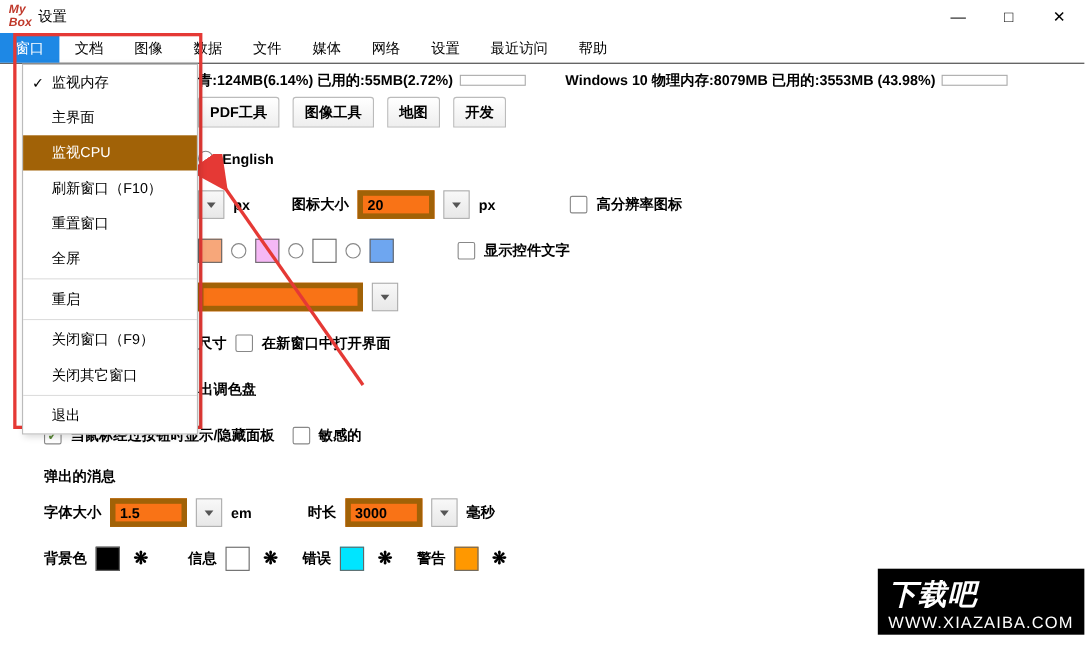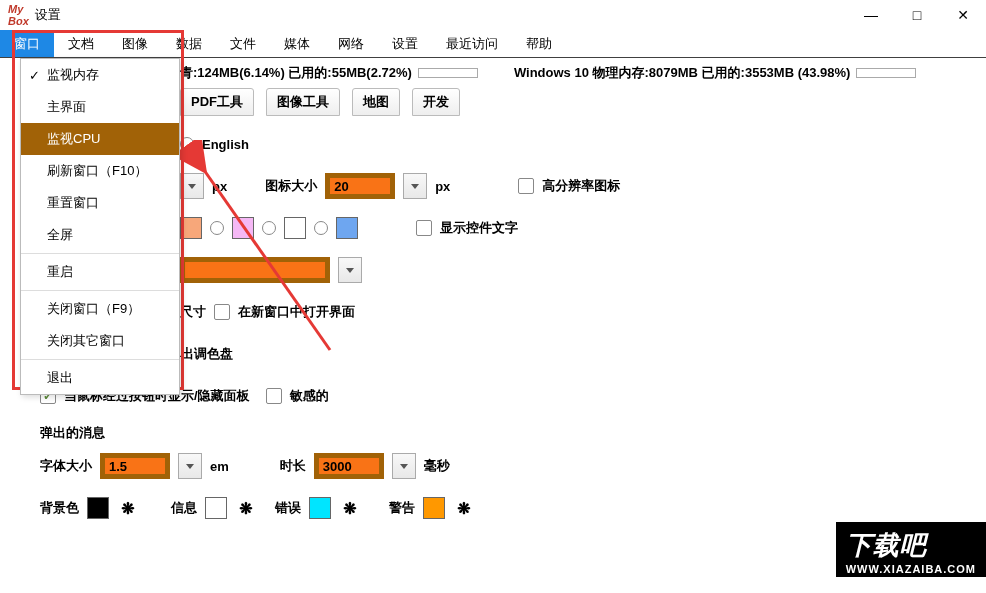--- a/index.html
+++ b/index.html
@@ -45,21 +45,21 @@
 .dropdown-btn::after { content: ""; border-left: 4px solid transparent; border-right: 4px solid transparent; border-top: 5px solid #555; }
 
 .color-sw { width: 22px; height: 22px; border: 1px solid #666; cursor: pointer; }
 .round-radio { width: 14px; height: 14px; border: 1px solid #888; border-radius: 50%; }
 .palette-icon { width: 22px; height: 22px; display: flex; align-items: center; justify-content: center; font-size: 16px; cursor: pointer; }
 
 .section-label { margin-bottom: 10px; }
 
 .watermark { position: absolute; right: 0; bottom: 16px; background: #000; color: #fff; padding: 6px 10px 2px 10px; font-family: Arial; }
 .wm-big { font-size: 26px; font-weight: bold; font-style: italic; letter-spacing: 1px; }
-.wm-small { font-size: 11px; text-align: right; letter-spacing: 1px; font-weight: bold; }
+.wm-small { font-size: 15px; text-align: right; letter-spacing: 1px; }
 </style>
 </head>
 <body>
 
 <div class="titlebar">
   <span class="app-icon">My<br>Box</span>
   <span>设置</span>
   <div class="window-controls">
     <div class="wc">—</div>
     <div class="wc">□</div>
@@ -189,21 +189,21 @@
   <div class="row indent2">
     <span>背景色</span>
     <span class="color-sw" style="background:#000"></span>
     <span class="palette-icon">❋</span>
     <span style="margin-left:24px">信息</span>
     <span class="color-sw" style="background:#fff"></span>
     <span class="palette-icon">❋</span>
     <span style="margin-left:10px">错误</span>
     <span class="color-sw" style="background:#00e5ff"></span>
     <span class="palette-icon">❋</span>
-    <span style="margin-left:20px">警告</span>
+    <span style="margin-left:10px">警告</span>
     <span class="color-sw" style="background:#ff9800"></span>
     <span class="palette-icon">❋</span>
   </div>
 </div>
 
 <div class="watermark">
   <div class="wm-big">下载吧</div>
   <div class="wm-small">WWW.XIAZAIBA.COM</div>
 </div>
 

